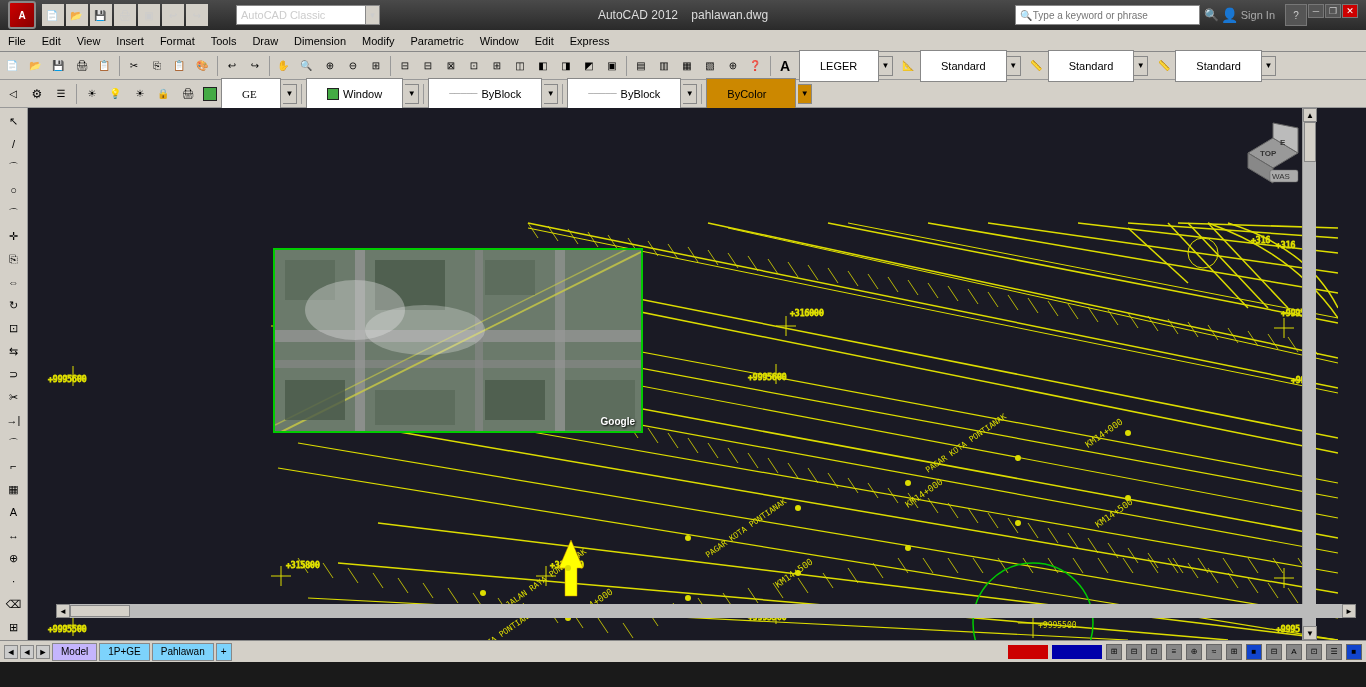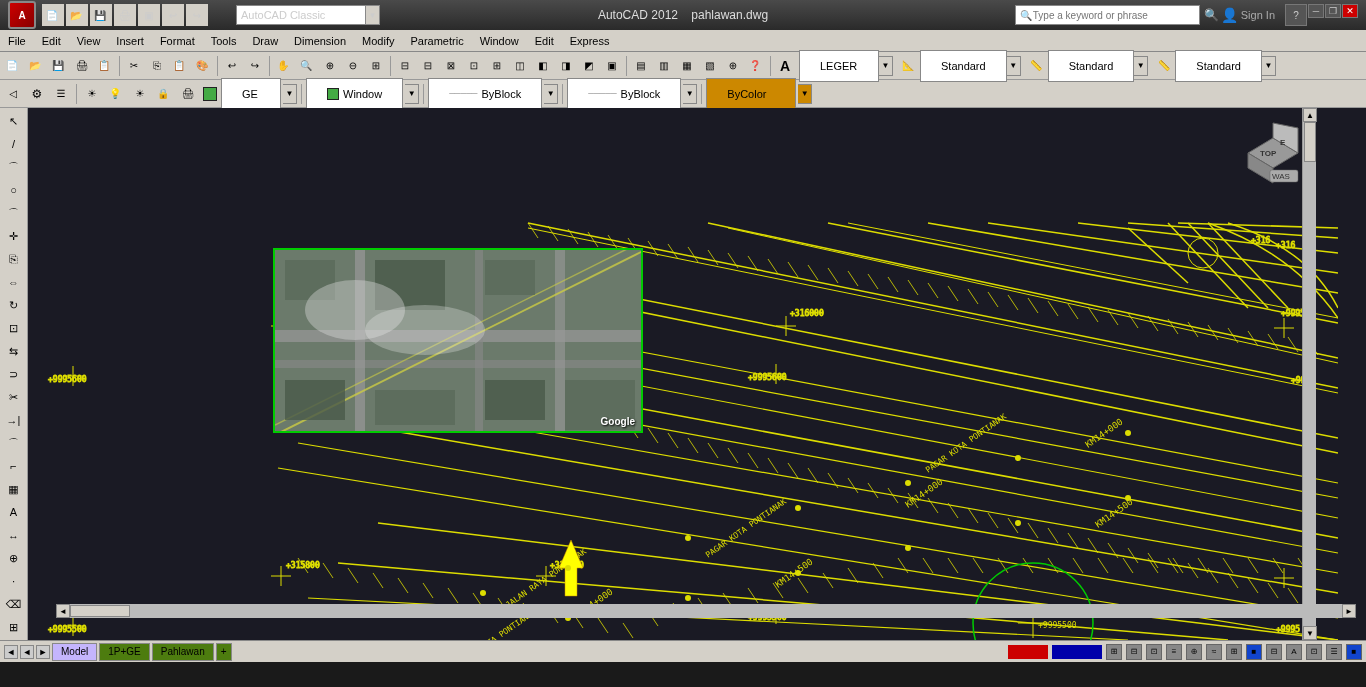--- a/index.html
+++ b/index.html
@@ -179,21 +179,21 @@
       height: 22px;
       background: #d4d0c8;
       border-top: 1px solid #888;
       display: flex;
       align-items: center;
       padding: 0 4px;
       gap: 2px;
     }
     .tab-item {
       height: 18px;
-      background: #4d7c0f;
+      background: #7dd3fc;
       border: 1px solid #888;
       padding: 0 8px;
       font-size: 10px;
       display: flex; align-items: center;
       cursor: pointer;
     }
     .tab-item.active { background: #c4b5fd; }
     .nav-arrow {
       width: 14px; height: 14px;
       background: #ccc;
@@ -446,21 +446,21 @@
   <div class="tb-sep"></div>
 
   <div class="tb-btn">☀</div>
   <div class="tb-btn">💡</div>
   <div class="tb-btn">☀</div>
   <div class="tb-btn">🔒</div>
   <div class="tb-btn">🖨</div>
 
   <div style="width:14px;height:14px;background:#44aa44;border:1px solid #222;margin:0 2px;"></div>
 
-  <div class="tb-dropdown" style="min-width:60px;">
+  <div class="tb-dropdown" style="min-width:60px;font-family:Liberation Serif, serif;">
     <span>GE</span>
   </div>
   <div class="tb-dropdown-arrow">▼</div>
   <div class="tb-sep"></div>
 
   <div class="tb-dropdown" style="min-width:80px;">
     <div style="width:12px;height:12px;background:#44aa44;border:1px solid #222;margin-right:4px;"></div>
     <span>Window</span>
   </div>
   <div class="tb-dropdown-arrow">▼</div>

